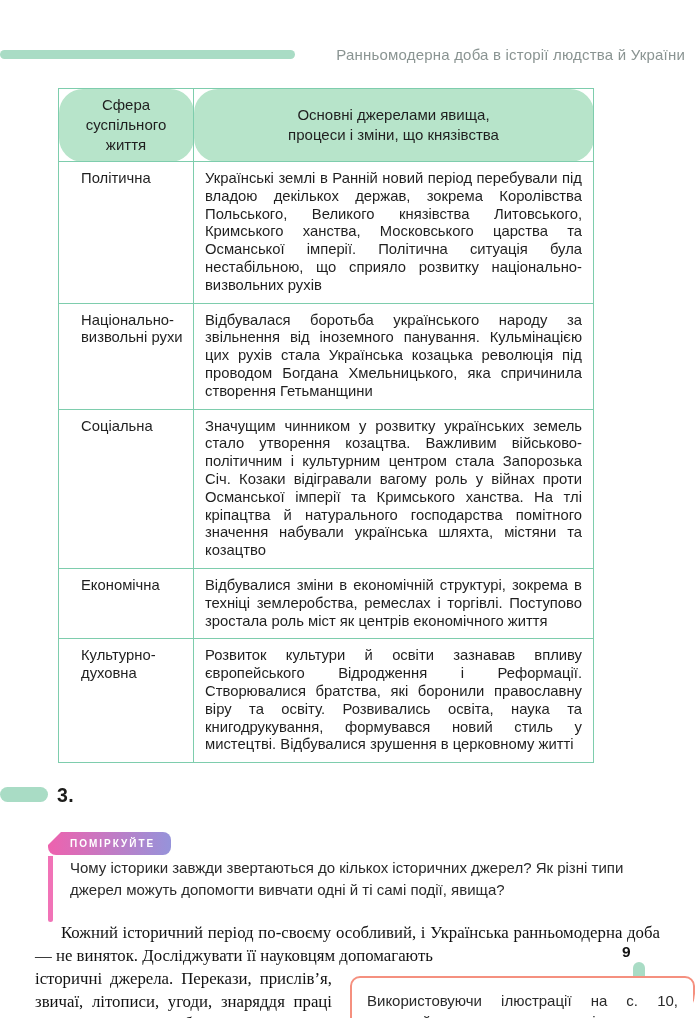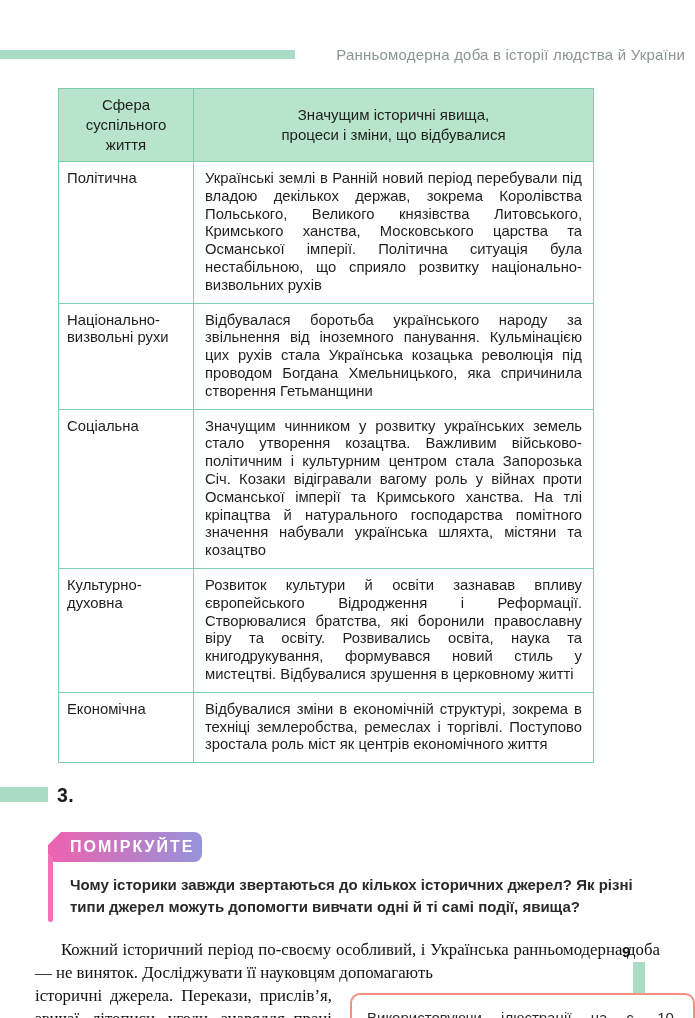--- a/index.html
+++ b/index.html
@@ -1,15 +1,15 @@
 <!DOCTYPE html>
 <html lang="uk"><head>
 <meta charset="utf-8">
 <style>
-  * { margin:0; padding:0; box-sizing:border-box; }
+  * { margin:0; padding:0; box-sizing:border-box;border-radius:24px; }
   html,body { background:#ffffff; }
   .page {
     position:relative;
     width:695px; height:1018px;
     background:#ffffff;
     font-family:"Liberation Sans", sans-serif;
     color:#1f1f1f;
     overflow:hidden;
   }
   
@@ -36,58 +36,58 @@
     border:1px solid #7ecdad;
     vertical-align:top;
   }
   table.spheres th {
     background:#b7e4ca;
     font-weight:normal;
     text-align:center; vertical-align:middle;
     padding:6px 8px;
     font-size:15px; line-height:20px;
   }
-  td.col-sphere { width:135px; padding:8px 6px 8px 8px; }
+  td.col-sphere { width:135px; padding:8px 6px 8px 22px; }
   td.col-desc   { padding:8px 11px; text-align:justify;margin-top:12px; }
 
   
   .section-heading {
     position:relative;
     margin:18px 0 0 22px;
     display:flex; gap:18px;
     font-weight:bold; font-size:19.5px; line-height:29px;
     color:#1d1d1b; letter-spacing:0.3px;
   }
   .heading-accent {
     position:absolute; left:-57px; top:6px;
     width:48px; height:15px; background:#a9dcc5;
   }
   .section-heading .num { flex-shrink:0; }
   .section-heading .title { width:480px; }
 
   
   .tab {
     display:inline-block;
-    padding:6px 8px 6px 22px;
+    padding:6px 16px 6px 22px;
     color:#ffffff; font-weight:bold;
-    font-size:16px; letter-spacing:2px;
+    font-size:10px; letter-spacing:2px;
     border-radius:8px;
     clip-path:polygon(13px 0, 100% 0, 100% 100%, 0 100%, 0 13px);
   }
 
   
   .ponder { position:relative; margin:22px 0 0 13px; padding-left:0; }
   .ponder-tab { background:linear-gradient(90deg,#ee62ae,#9693da); }
   .ponder-bar {
     position:absolute; left:0; top:24px; height:66px; width:5px;
     background:#f173b7; border-radius:0 0 5px 5px;
   }
   .ponder-text {
-    margin:12px 0 0 22px; width:600px;
-    font-size:15px; line-height:21.5px; color:#2a2a2a;font-weight:bold;
+    margin:2px 0 0 22px; width:600px;
+    font-size:15px; line-height:21.5px; color:#2a2a2a;
   }
 
   
   .body-text {
     margin-top:22px;
     font-family:"Liberation Serif", serif;
     font-size:16.8px; line-height:22.5px;
     text-align:justify; color:#111;
   }
   .para-intro { width:625px; text-indent:26px; }
@@ -128,43 +128,43 @@
   <div class="top-rule"></div>
   <div class="running-head">Ранньомодерна доба в історії людства й України</div>
 
   <div class="content">
 
     <table class="spheres">
       <tbody>
         <tr>
           <th style="width:135px;">Сфера суспільного життя</th>
           <th>
-            <div>Значущим історичні явища,</div>
-            <div>процеси і зміни, що відбувалися</div>
+            <div>Основні джерелами явища,</div>
+            <div>процеси і зміни, що князівства</div>
           </th>
         </tr>
         <tr>
           <td class="col-sphere">Політична</td>
           <td class="col-desc">Українські землі в Ранній новий період перебували під владою декількох держав, зокрема Королівства Польського, Великого князівства Литовського, Кримського ханства, Московського царства та Османської імперії. Політична ситуація була нестабільною, що сприяло розвитку національно-визвольних рухів</td>
         </tr>
         <tr>
           <td class="col-sphere">Національно-визвольні рухи</td>
           <td class="col-desc">Відбувалася боротьба українського народу за звільнення від іноземного панування. Кульмінацією цих рухів стала Українська козацька революція під проводом Богдана Хмельницького, яка спричинила створення Гетьманщини</td>
         </tr>
         <tr>
           <td class="col-sphere">Соціальна</td>
           <td class="col-desc">Значущим чинником у розвитку українських земель стало утворення козацтва. Важливим військово-політичним і культурним центром стала Запорозька Січ. Козаки відігравали вагому роль у війнах проти Османської імперії та Кримського ханства. На тлі кріпацтва й натурального господарства помітного значення набували українська шляхта, містяни та козацтво</td>
         </tr>
         <tr>
+          <td class="col-sphere">Економічна</td>
+          <td class="col-desc">Відбувалися зміни в економічній структурі, зокрема в техніці землеробства, ремеслах і торгівлі. Поступово зростала роль міст як центрів економічного життя</td>
+        </tr>
+        <tr>
           <td class="col-sphere">Культурно-духовна</td>
           <td class="col-desc">Розвиток культури й освіти зазнавав впливу європейського Відродження і Реформації. Створювалися братства, які боронили православну віру та освіту. Розвивались освіта, наука та книгодрукування, формувався новий стиль у мистецтві. Відбувалися зрушення в церковному житті</td>
-        </tr>
-        <tr>
-          <td class="col-sphere">Економічна</td>
-          <td class="col-desc">Відбувалися зміни в економічній структурі, зокрема в техніці землеробства, ремеслах і торгівлі. Поступово зростала роль міст як центрів економічного життя</td>
         </tr>
       </tbody>
     </table>
 
     <div class="section-heading">
       <div class="heading-accent"></div>
       <span class="num">3.</span>
     </div>
 
     <div class="ponder">

